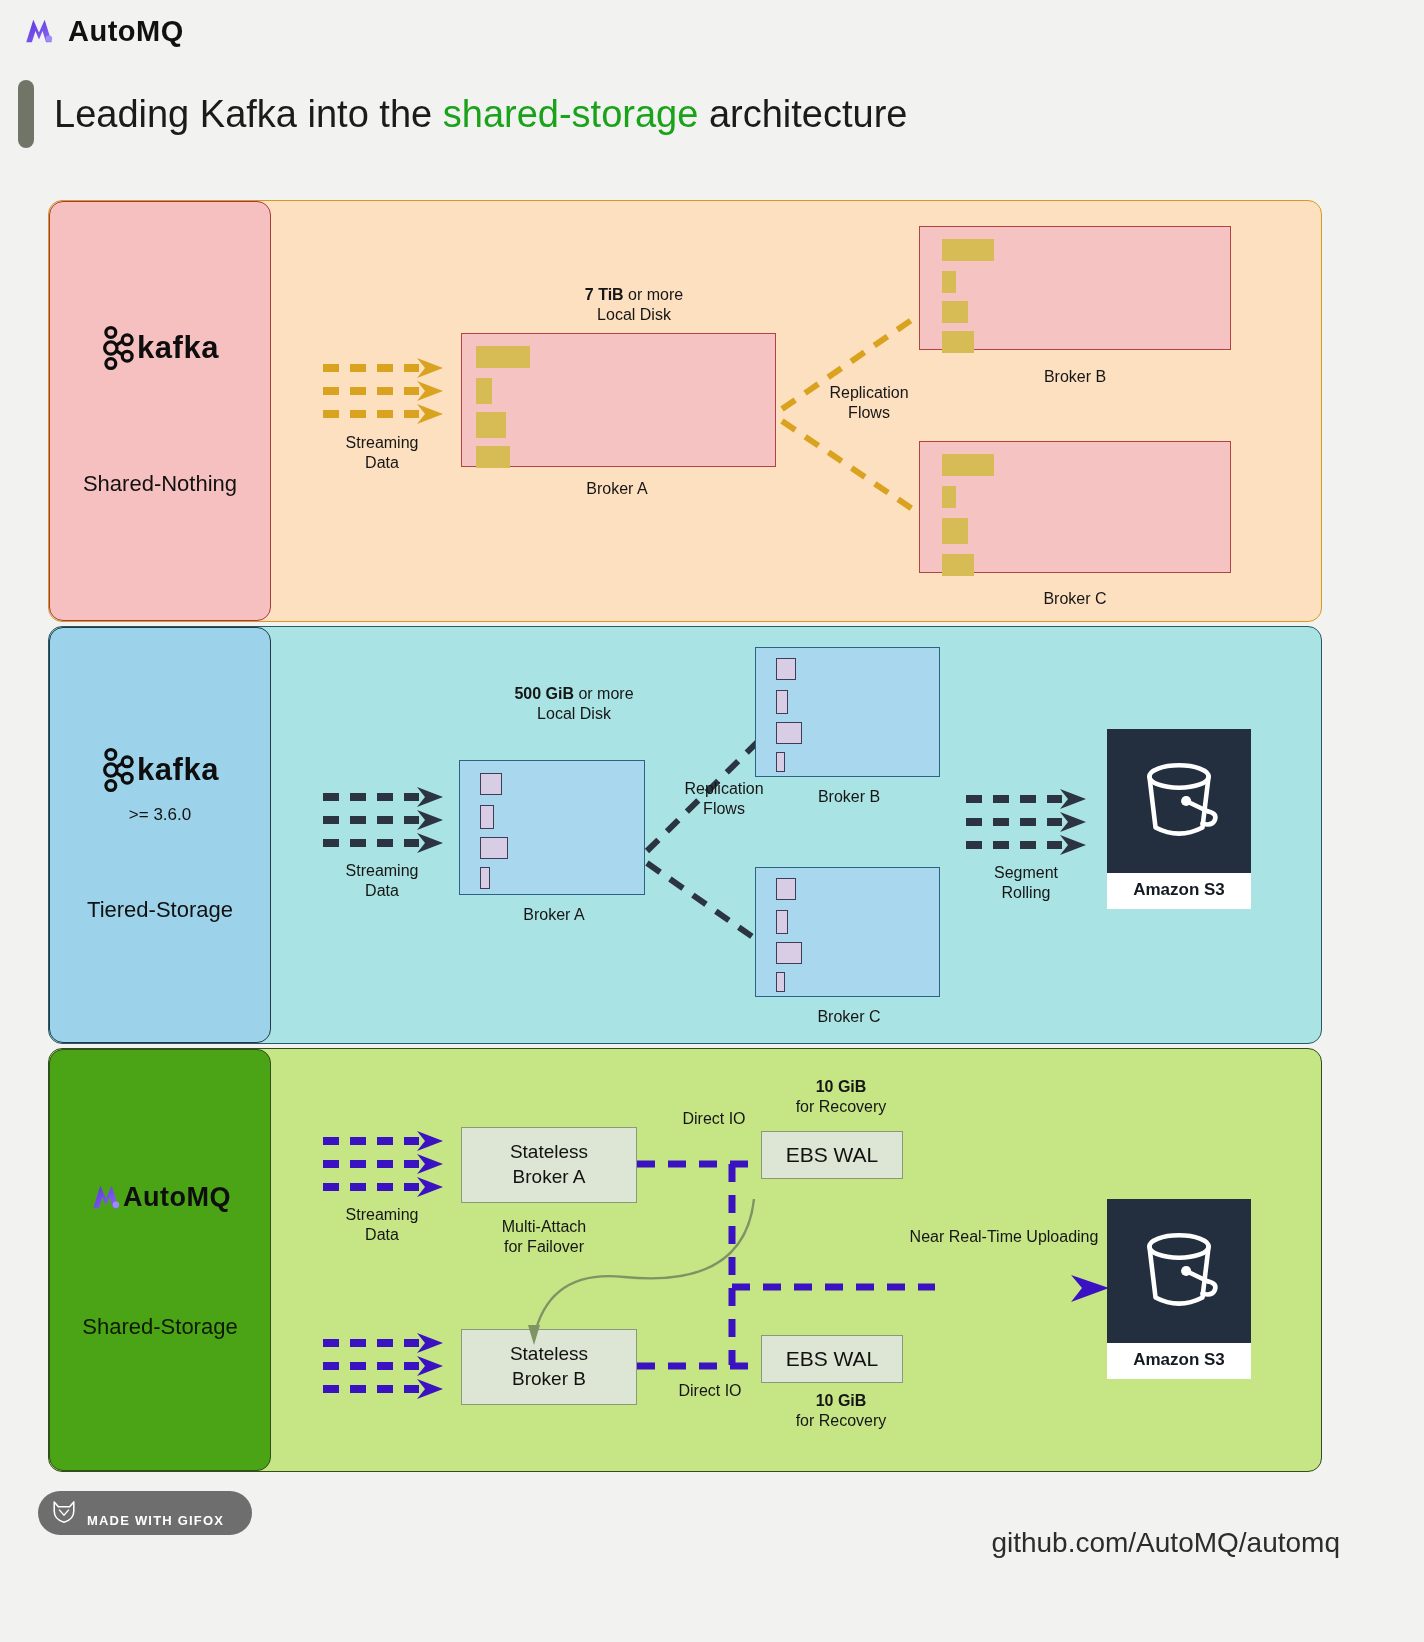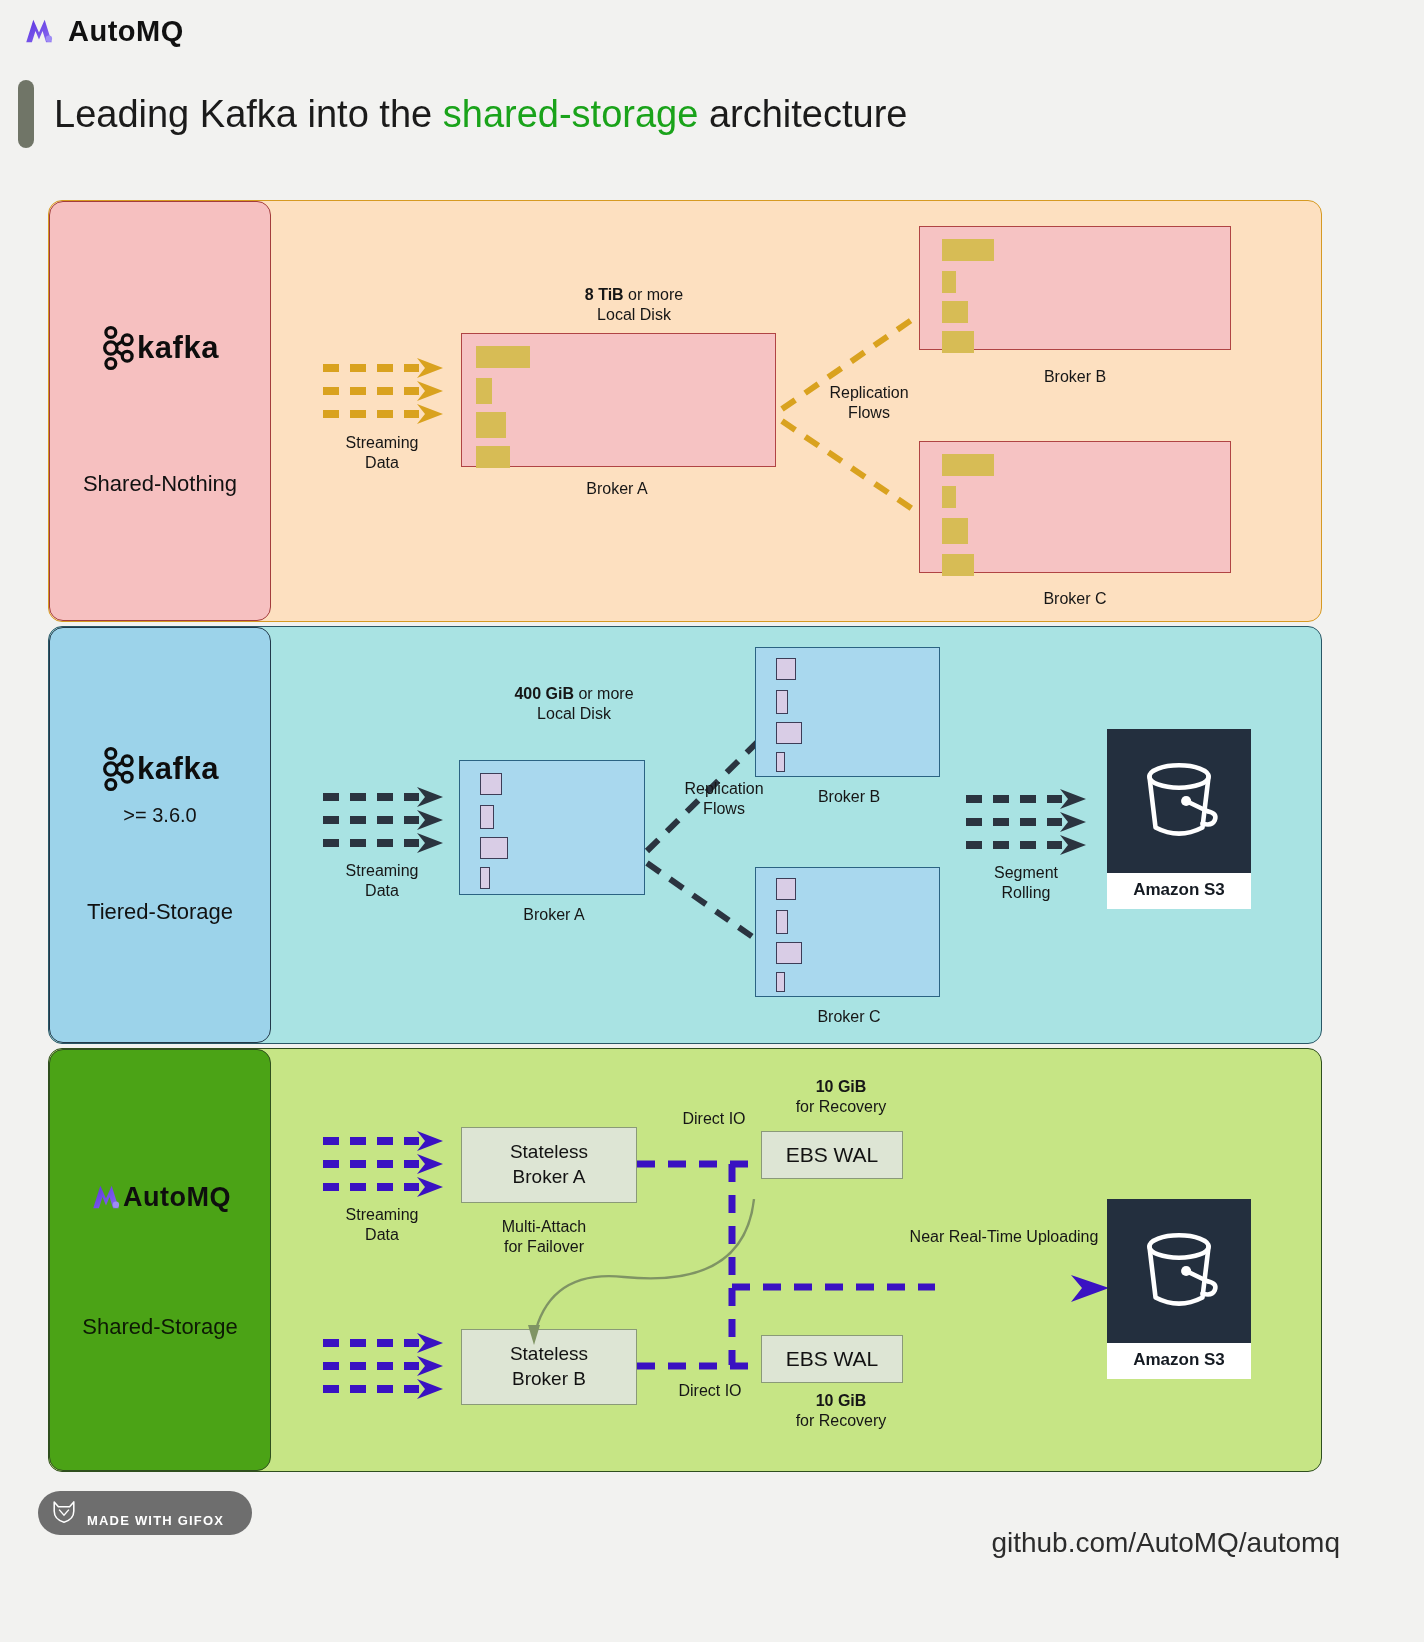--- a/index.html
+++ b/index.html
@@ -30,21 +30,21 @@
   .side { position: absolute; left: 0; top: 0; width: 222px; height: 100%;
           border-radius: 14px; display: flex; flex-direction: column;
           align-items: center; justify-content: center; }
   .side-r1 { background: #f6c0c0; border: 1.5px solid #a33c3c; }
   .side-r2 { background: #9cd3ea; border: 1.5px solid #22394a; }
   .side-r3 { background: #4ba316; border: 1.5px solid #2f4f1e; }
 
   .side-logo { display: flex; align-items: center; gap: 0; }
   .kafka-word { font-size: 31px; font-weight: 600; color: #0e0e0e; letter-spacing: .5px; }
   .automq-word { font-size: 27px; font-weight: 700; color: #0e0e0e; letter-spacing: .5px; }
-  .side-ver { margin-top: 12px; font-size: 20px; color: #121212; }
+  .side-ver { margin-top: 12px; font-size: 17px; color: #121212; }
   .side-label { font-size: 22px; color: #111; }
   .side-r3 .side-label { color: #0d1a05; }
   .sp-100 { height: 100px; }
   .sp-72  { height: 72px; }
 
   
   .abs { position: absolute; }
   .cap { position: absolute; text-align: center; font-size: 16px; color: #161616; line-height: 1.28; white-space: nowrap; }
   .cap b { font-weight: 700; }
 
@@ -135,21 +135,21 @@
         <path d="M96 2 L122 12 L96 22 L104 12 Z"></path>
         <path d="M96 25 L122 35 L96 45 L104 35 Z"></path>
         <path d="M96 48 L122 58 L96 68 L104 58 Z"></path>
       </g>
     </svg>
     <div class="cap" style="left:268px; top:232px; width:130px;">
       <span>Streaming</span><br><span>Data</span>
     </div>
 
     <div class="cap" style="left:470px; top:84px; width:230px;">
-      <b>8 TiB</b><span> or more</span><br><span>Local Disk</span>
+      <b>7 TiB</b><span> or more</span><br><span>Local Disk</span>
     </div>
 
     <div class="bx bx-r1" style="left:412px; top:132px; width:315px; height:134px;">
       <div class="blk blk-r1" style="left:14px; top:12px;  width:54px; height:22px;"></div>
       <div class="blk blk-r1" style="left:14px; top:44px;  width:16px; height:26px;"></div>
       <div class="blk blk-r1" style="left:14px; top:78px;  width:30px; height:26px;"></div>
       <div class="blk blk-r1" style="left:14px; top:112px; width:34px; height:22px;"></div>
     </div>
     <div class="cap" style="left:478px; top:278px; width:180px;">Broker A</div>
 
@@ -215,21 +215,21 @@
         <path d="M96 2 L122 12 L96 22 L104 12 Z"></path>
         <path d="M96 25 L122 35 L96 45 L104 35 Z"></path>
         <path d="M96 48 L122 58 L96 68 L104 58 Z"></path>
       </g>
     </svg>
     <div class="cap" style="left:268px; top:234px; width:130px;">
       <span>Streaming</span><br><span>Data</span>
     </div>
 
     <div class="cap" style="left:400px; top:57px; width:250px;">
-      <b>400 GiB</b><span> or more</span><br><span>Local Disk</span>
+      <b>500 GiB</b><span> or more</span><br><span>Local Disk</span>
     </div>
 
     <div class="bx bx-r2" style="left:410px; top:133px; width:186px; height:135px;">
       <div class="blk blk-r2" style="left:20px; top:12px; width:22px; height:22px;"></div>
       <div class="blk blk-r2" style="left:20px; top:44px; width:14px; height:24px;"></div>
       <div class="blk blk-r2" style="left:20px; top:76px; width:28px; height:22px;"></div>
       <div class="blk blk-r2" style="left:20px; top:106px; width:10px; height:22px;"></div>
     </div>
     <div class="cap" style="left:420px; top:278px; width:170px;">Broker A</div>
 

